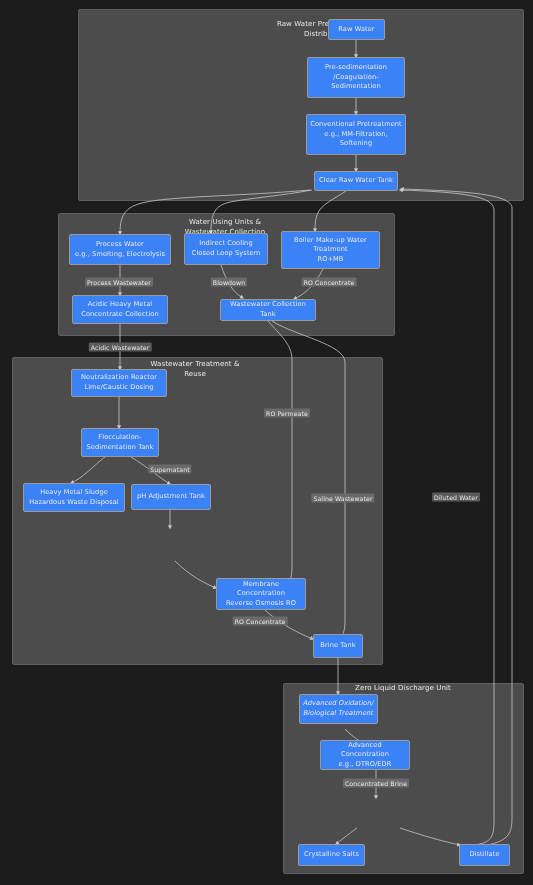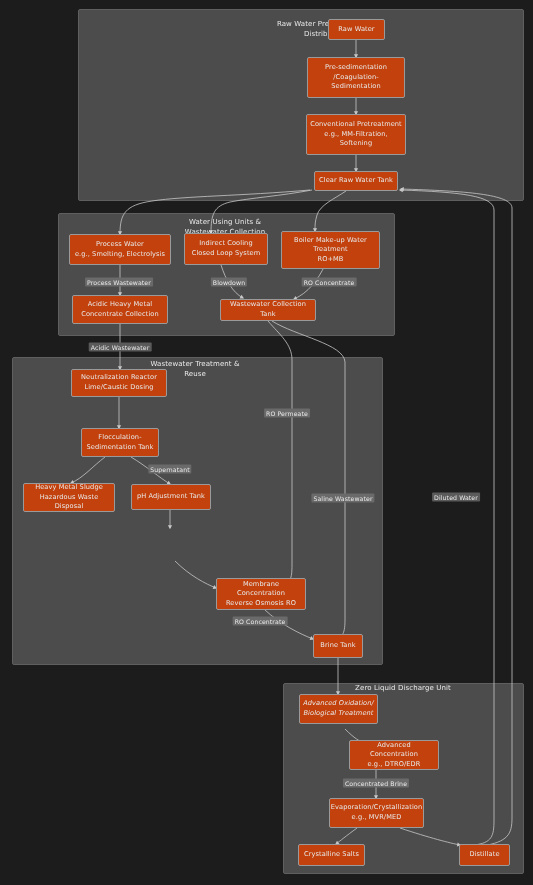--- a/index.html
+++ b/index.html
@@ -22,21 +22,21 @@
     font-size:7px;
     line-height:9.5px;
     color:#e8e8e8;
     text-align:center;
     white-space:pre-line;
     letter-spacing:0.1px;
   }
 
   .node{
     position:absolute;
-    background:#c2410c;
+    background:#3b82f6;
     border:1px solid #9a9a9a;
     border-radius:2px;
     color:#e9e9e9;
     font-size:6.6px;
     line-height:9.6px;
     display:flex;
     align-items:center;
     justify-content:center;
     text-align:center;
     white-space:pre-line;
@@ -137,33 +137,31 @@
 Treatment
 RO+MB</div>
   <div class="node" style="left:72px;top:295px;width:96px;height:29px;">Acidic Heavy Metal
 Concentrate Collection</div>
   <div class="node" style="left:220px;top:299px;width:96px;height:22px;">Wastewater Collection Tank</div>
 
   <div class="node" style="left:71px;top:369px;width:96px;height:28px;">Neutralization Reactor
 Lime/Caustic Dosing</div>
   <div class="node" style="left:81px;top:428px;width:78px;height:29px;">Flocculation-
 Sedimentation Tank</div>
-  <div class="node" style="left:23px;top:483px;width:92px;height:29px;">Heavy Metal Sludge
+  <div class="node" style="left:23px;top:483px;width:102px;height:29px;">Heavy Metal Sludge
 Hazardous Waste Disposal</div>
   <div class="node" style="left:131px;top:484px;width:80px;height:26px;">pH Adjustment Tank</div>
   <div class="node" style="left:216px;top:578px;width:90px;height:32px;">Membrane Concentration
 Reverse Osmosis RO</div>
   <div class="node" style="left:313px;top:634px;width:50px;height:24px;">Brine Tank</div>
 
   <div class="node" style="left:299px;top:694px;width:79px;height:30px;font-style:italic;">Advanced Oxidation/
 Biological Treatment</div>
-  <div class="node" style="left:349px;top:740px;width:90px;height:30px;">Advanced Concentration
+  <div class="node" style="left:320px;top:740px;width:90px;height:30px;">Advanced Concentration
 e.g., DTRO/EDR</div>
-  <div class="node" style="left:329px;top:798px;width:95px;height:30px;">Evaporation/Crystallization
-e.g., MVR/MED</div>
   <div class="node" style="left:298px;top:844px;width:67px;height:22px;">Crystalline Salts</div>
   <div class="node" style="left:459px;top:844px;width:51px;height:22px;">Distillate</div>
 
   <div class="elabel" style="left:119px;top:282px;">Process Wastewater</div>
   <div class="elabel" style="left:229px;top:282px;">Blowdown</div>
   <div class="elabel" style="left:329px;top:282px;">RO Concentrate</div>
   <div class="elabel onplain" style="left:120px;top:347px;">Acidic Wastewater</div>
   <div class="elabel" style="left:287px;top:413px;">RO Permeate</div>
   <div class="elabel" style="left:343px;top:498px;">Saline Wastewater</div>
   <div class="elabel" style="left:170px;top:469px;">Supernatant</div>

